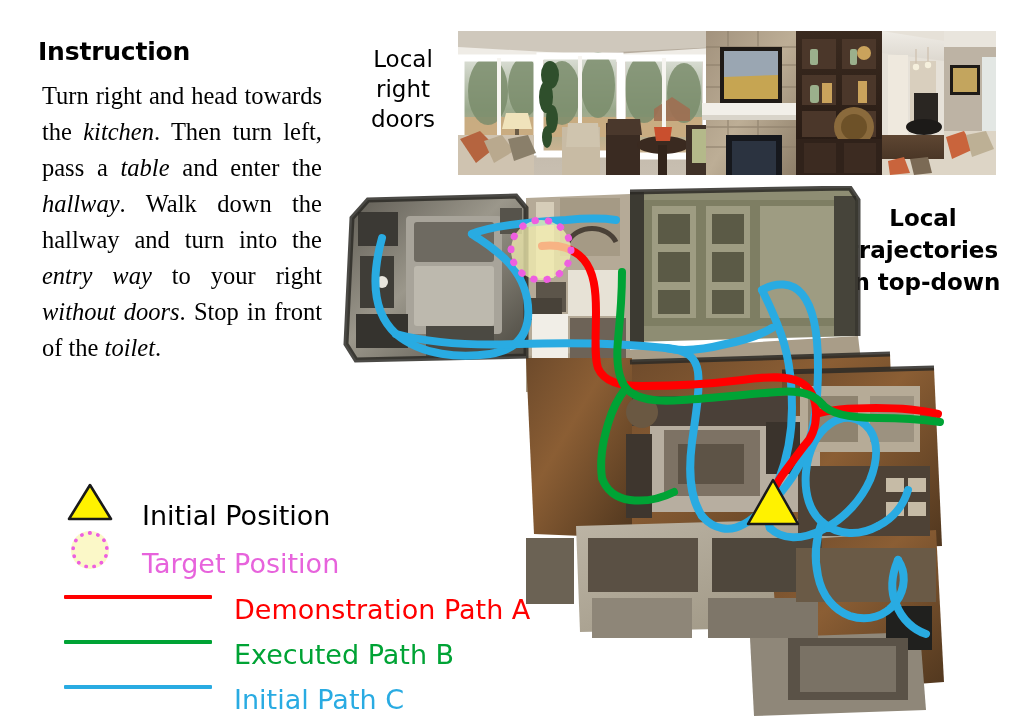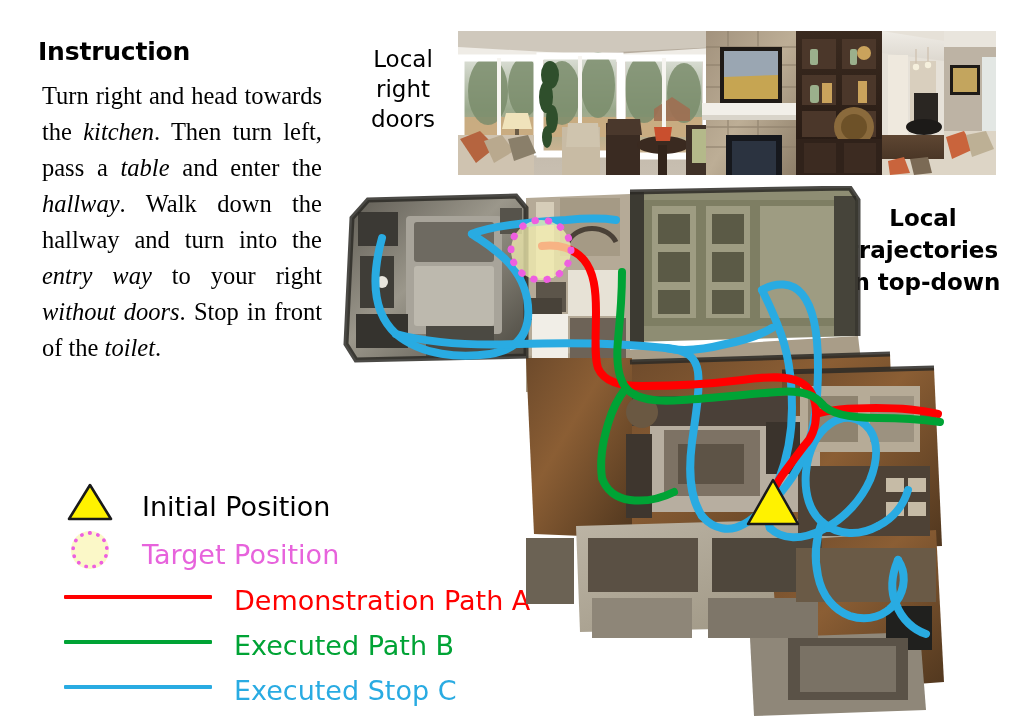--- a/index.html
+++ b/index.html
@@ -66,21 +66,21 @@
     top: 0;
     width: 104px;
     height: 100%;
     display: flex;
     align-items: center;
     justify-content: center;
   }
   .legend-label {
     position: absolute;
     left: 104px;
-    top: 4px;
+    top: 13px;
     height: 100%;
     display: flex;
     align-items: center;
     font-family: "DejaVu Sans", sans-serif;
     font-size: 27px;
     white-space: nowrap;
   }
   .legend-label.line-label {
     left: 196px;
     text-align: right;
@@ -183,21 +183,21 @@
       <div class="legend-row">
         <div class="legend-line" style="background: rgb(255, 0, 0);"></div>
         <div class="legend-label line-label" style="color: rgb(255, 0, 0);">Demonstration Path A</div>
       </div>
       <div class="legend-row">
         <div class="legend-line" style="background: rgb(0, 163, 53);"></div>
         <div class="legend-label line-label" style="color: rgb(0, 163, 53);">Executed Path B</div>
       </div>
       <div class="legend-row">
         <div class="legend-line" style="background: rgb(41, 171, 226);"></div>
-        <div class="legend-label line-label" style="color: rgb(41, 171, 226);">Executed Stop C</div>
+        <div class="legend-label line-label" style="color: rgb(41, 171, 226);">Initial Path C</div>
       </div>
     </div>
 
   <div id="local-scene-title">
       <div>Local</div>
       <div>right</div>
       <div>doors</div>
     </div>
 
   <div id="global-traj-title">

